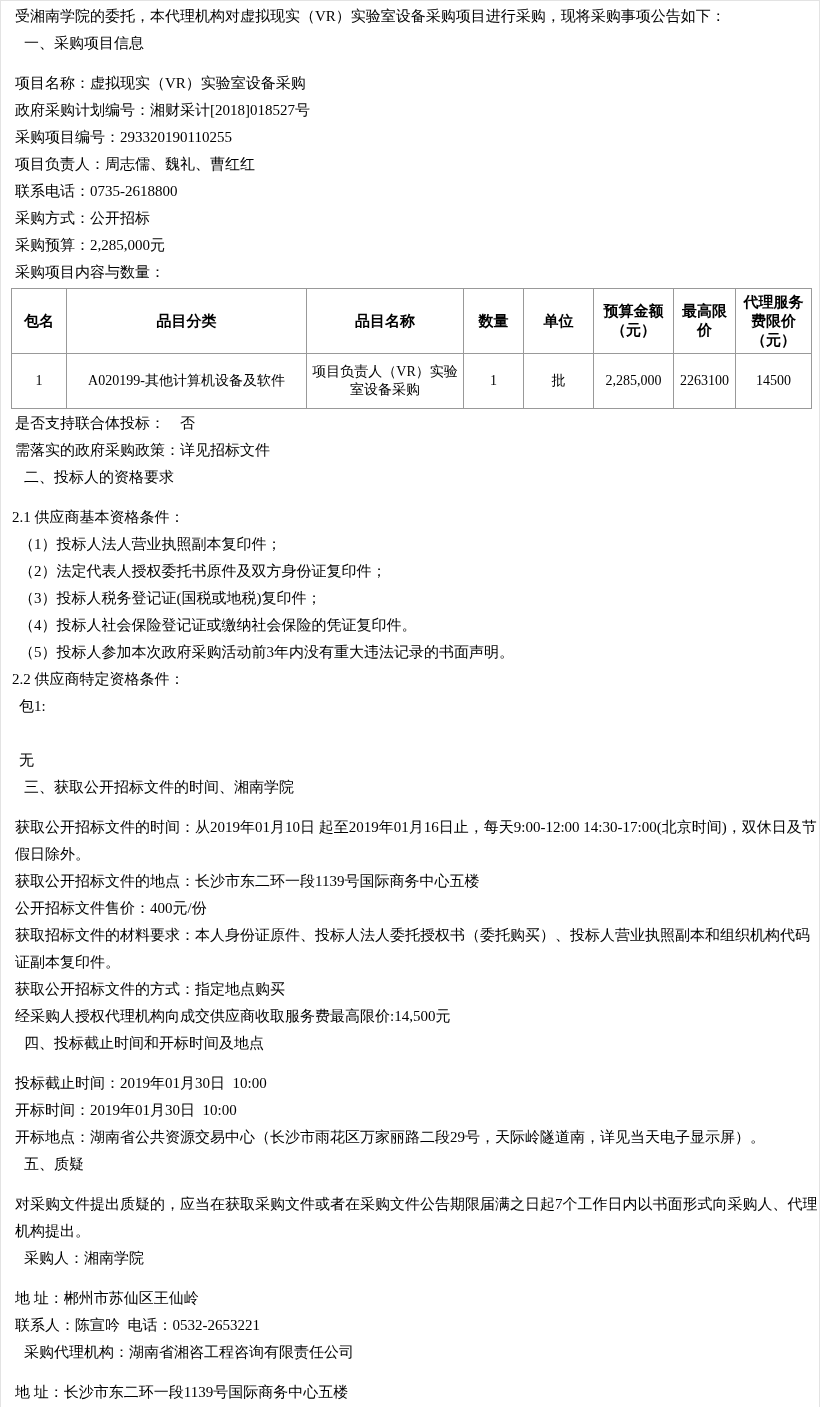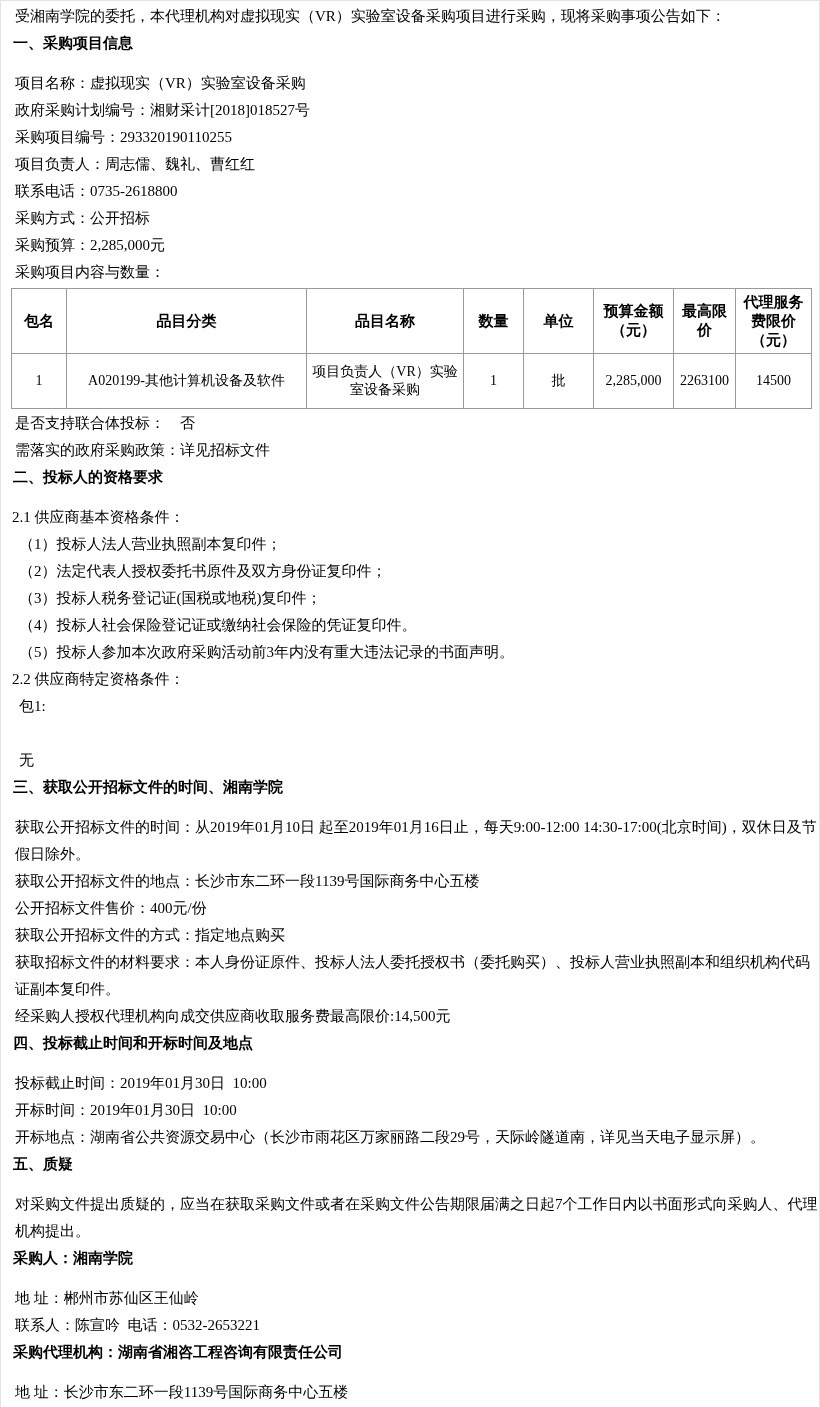--- a/index.html
+++ b/index.html
@@ -20,24 +20,24 @@
   }
   .line {
     margin: 0;
     padding: 0 1px 0 14px;
     line-height: 27px;
     white-space: pre-wrap;
   }
   .line.indent { padding-left: 18px; }
   .line.small-indent { padding-left: 11px; }
   .heading {
-    margin: 0 0 13px 0;
+    margin: 0 0 13px 11px;
     padding: 0 10px 0 12px;
     line-height: 27px;
-    font-weight: bold;
+    font-weight: normal;
     white-space: pre-wrap;
   }
   .gap-27 { height: 27px; }
   table.tbl {
     border-collapse: collapse;
     table-layout: fixed;
     width: 800px;
     margin: 2px 0 1px 10px;
     font-size: 14px;
   }
@@ -130,22 +130,22 @@
   <p class="line indent">（5）投标人参加本次政府采购活动前3年内没有重大违法记录的书面声明。</p>
   <p class="line small-indent">2.2 供应商特定资格条件：</p>
   <p class="line indent">包1:</p>
   <div class="gap-27"></div>
   <p class="line indent">无</p>
 
   <p class="heading">三、获取公开招标文件的时间、湘南学院</p>
   <p class="line">获取公开招标文件的时间：从2019年01月10日 起至2019年01月16日止，每天9:00-12:00 14:30-17:00(北京时间)，双休日及节假日除外。</p>
   <p class="line">获取公开招标文件的地点：长沙市东二环一段1139号国际商务中心五楼</p>
   <p class="line">公开招标文件售价：400元/份</p>
+  <p class="line">获取招标文件的材料要求：本人身份证原件、投标人法人委托授权书（委托购买）、投标人营业执照副本和组织机构代码证副本复印件。</p>
   <p class="line">获取公开招标文件的方式：指定地点购买</p>
-  <p class="line">获取招标文件的材料要求：本人身份证原件、投标人法人委托授权书（委托购买）、投标人营业执照副本和组织机构代码证副本复印件。</p>
   <p class="line">经采购人授权代理机构向成交供应商收取服务费最高限价:14,500元</p>
 
   <p class="heading">四、投标截止时间和开标时间及地点</p>
   <p class="line">投标截止时间：2019年01月30日  10:00</p>
   <p class="line">开标时间：2019年01月30日  10:00</p>
   <p class="line">开标地点：湖南省公共资源交易中心（长沙市雨花区万家丽路二段29号，天际岭隧道南，详见当天电子显示屏）。</p>
 
   <p class="heading">五、质疑</p>
   <p class="line">对采购文件提出质疑的，应当在获取采购文件或者在采购文件公告期限届满之日起7个工作日内以书面形式向采购人、代理机构提出。</p>
 

